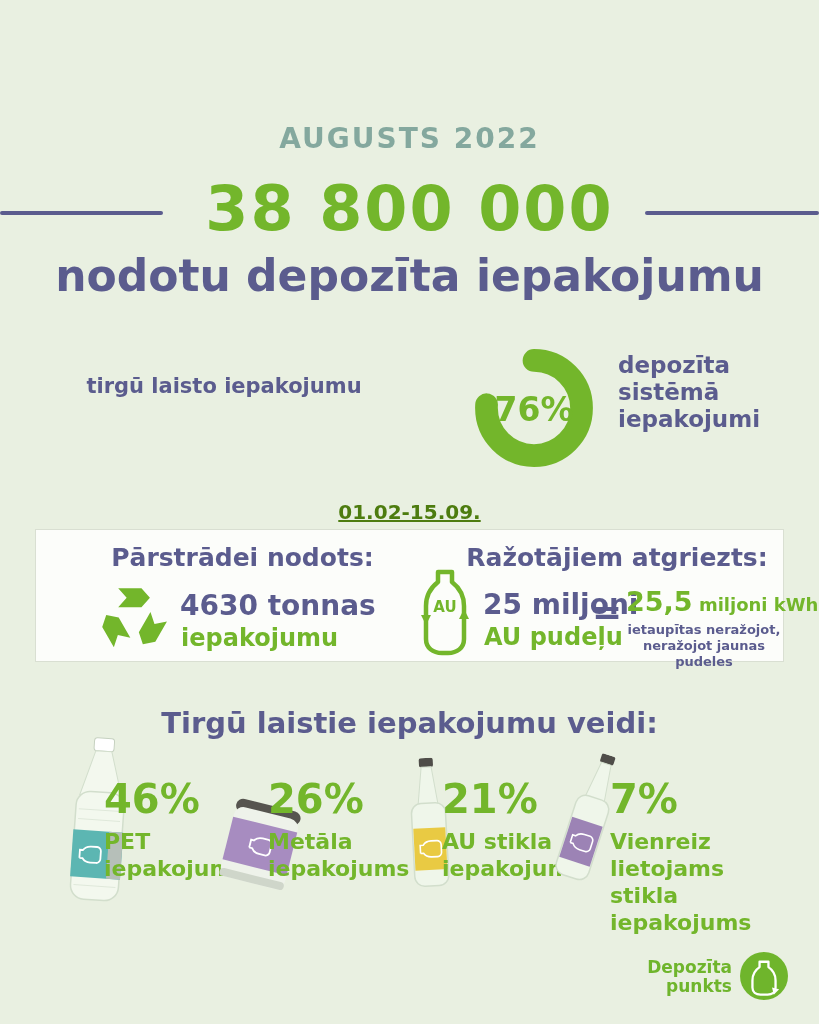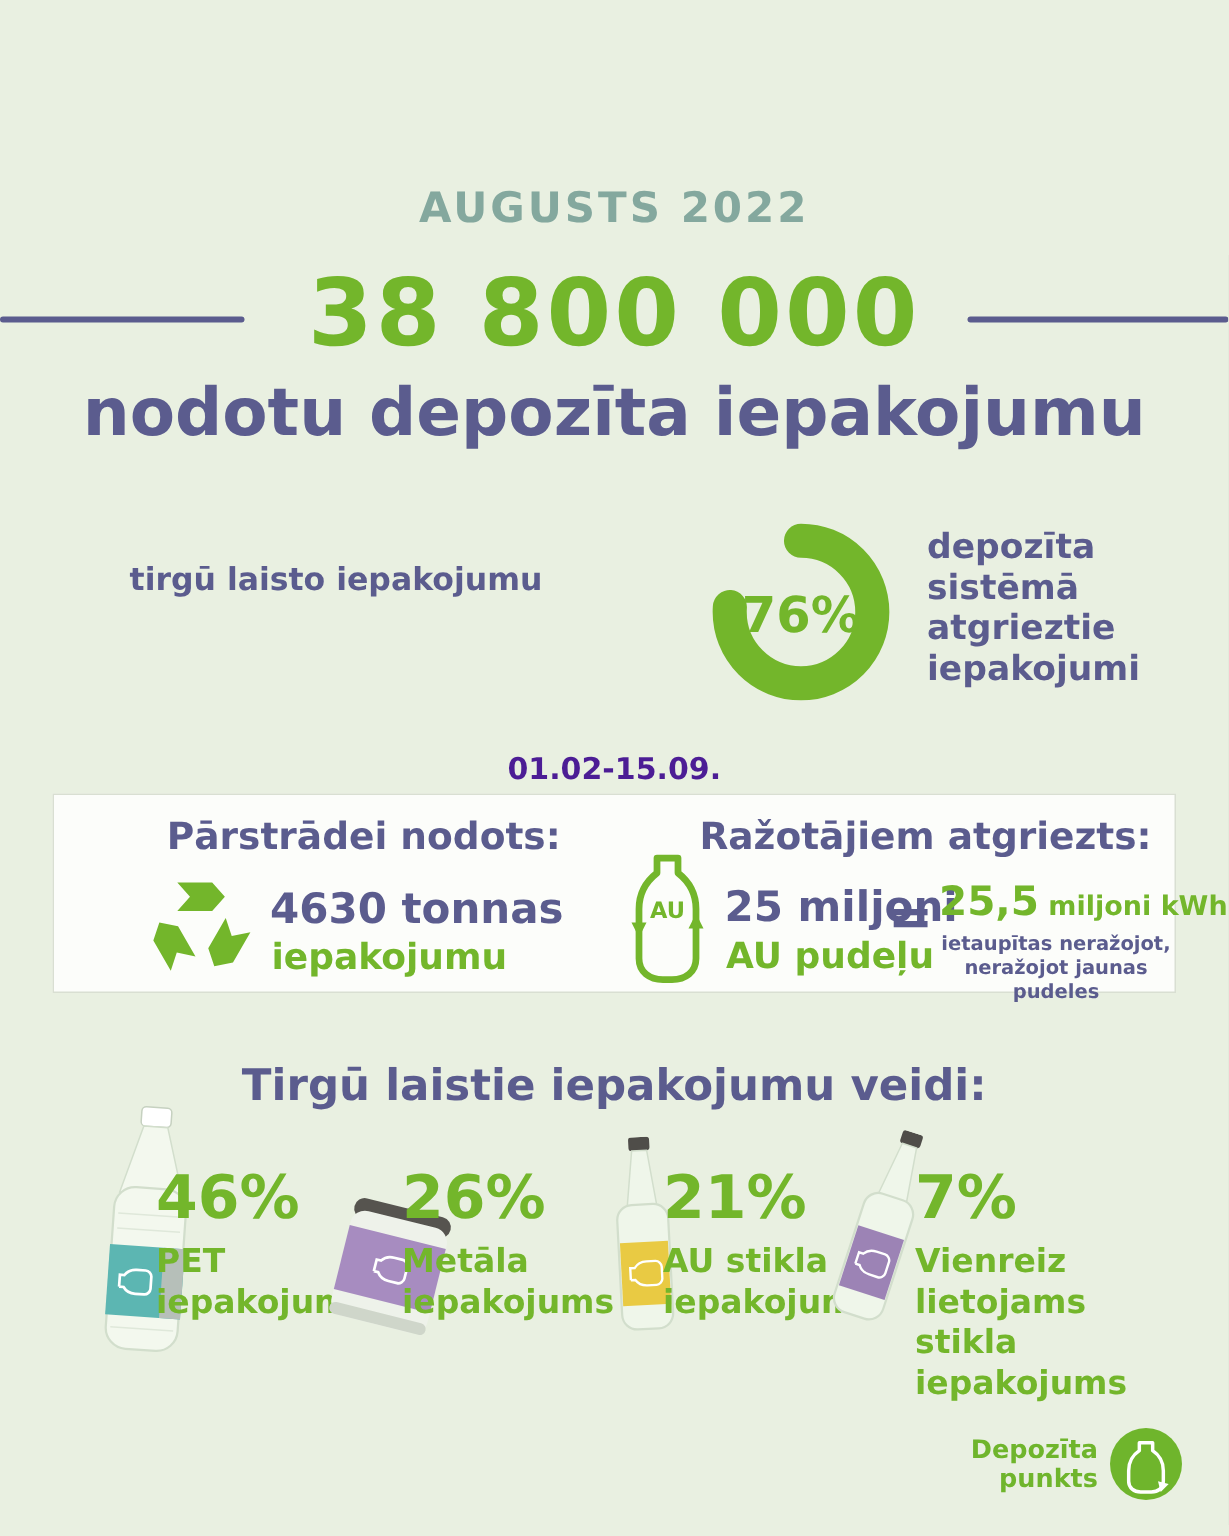--- a/index.html
+++ b/index.html
@@ -4,21 +4,21 @@
 <style>
   * { margin:0; padding:0; box-sizing:border-box; }
   html,body { background:#dfe5d8; }
   body { font-family:"DejaVu Sans","Liberation Sans",sans-serif; }
   .stage { position:relative; width:819px; height:1024px; background:#e9f0e1; overflow:hidden; margin:0 auto; }
   .abs { position:absolute; }
   .ctr { left:0; width:100%; text-align:center; }
   .green  { color:#73b62b; }
   .purple { color:#5b5c8e; }
   .teal   { color:#84a89e; }
-  .lilac  { color:#4c1d95; }
+  .lilac  { color:#4d7c0f;text-decoration:underline; }
   .b800 { font-weight:800; }
 
   .month-title { top:122px; font-size:28px; letter-spacing:2px; }
   .rule { top:211px; height:4px; background:#5b5c8e; border-radius:2px; }
   .rule-left  { left:0;  width:163px; }
   .rule-right { left:645px; width:174px; }
   .big-number { top:172px; font-size:62px; letter-spacing:2px; }
   .subtitle { top:250px; font-size:44px; }
 
   .market-stat { left:85px; top:368px; width:278px; text-align:center; }
@@ -80,21 +80,20 @@
     <div class="lbl">tirgū laisto iepakojumu</div>
   </div>
 
   <svg class="abs donut-wrap" viewBox="0 0 120 120">
     <circle cx="60" cy="60" r="46" fill="none" stroke="#73b62b" stroke-width="22" stroke-linecap="round" transform="rotate(-90 60 60)" stroke-dasharray="219.66015833899834 289.02652413026095"></circle>
   </svg>
   <div class="abs donut-pct">76%</div>
   <div class="abs donut-label">
     <div>depozīta</div>
     <div>sistēmā</div>
-    <div>atgrieztie</div>
     <div>iepakojumi</div>
   </div>
 
   <div class="abs ctr period lilac b800">01.02-15.09.</div>
 
   <div class="abs stat-box"></div>
   <div class="abs col-title left">Pārstrādei nodots:</div>
   <div class="abs col-title right">Ražotājiem atgriezts:</div>
 
   <svg class="abs recycle-icon" viewBox="0 0 70 70">

